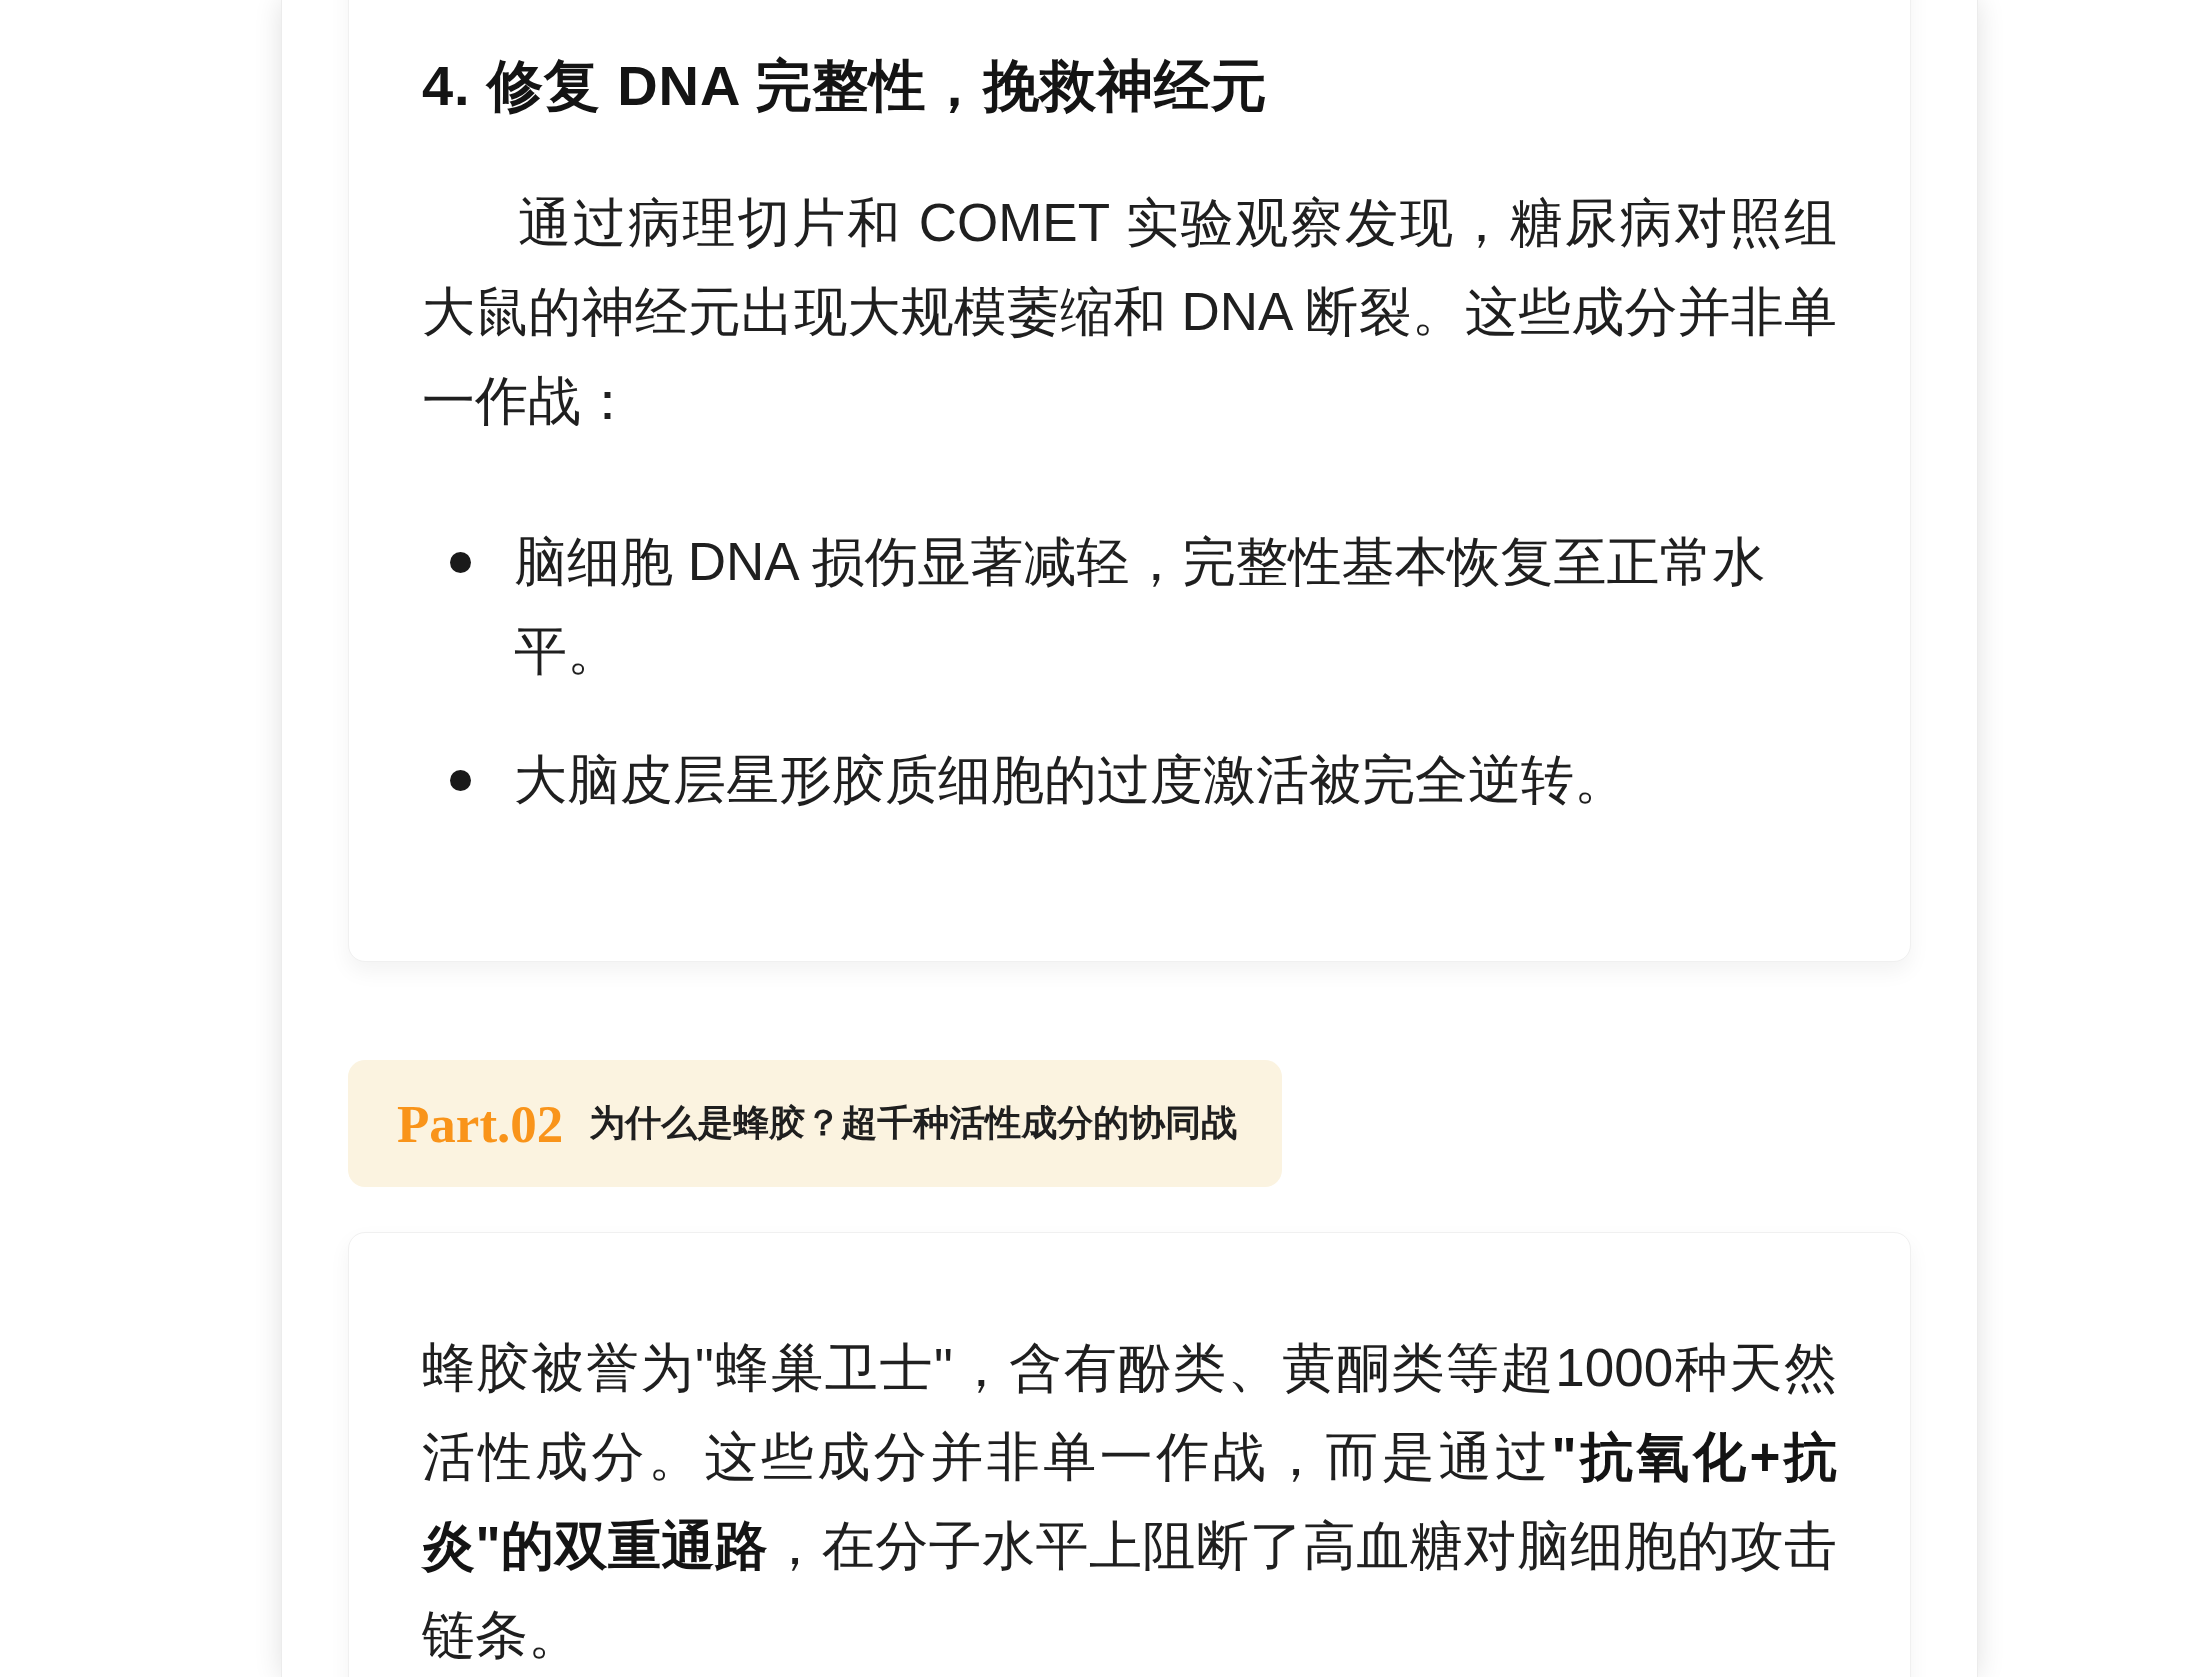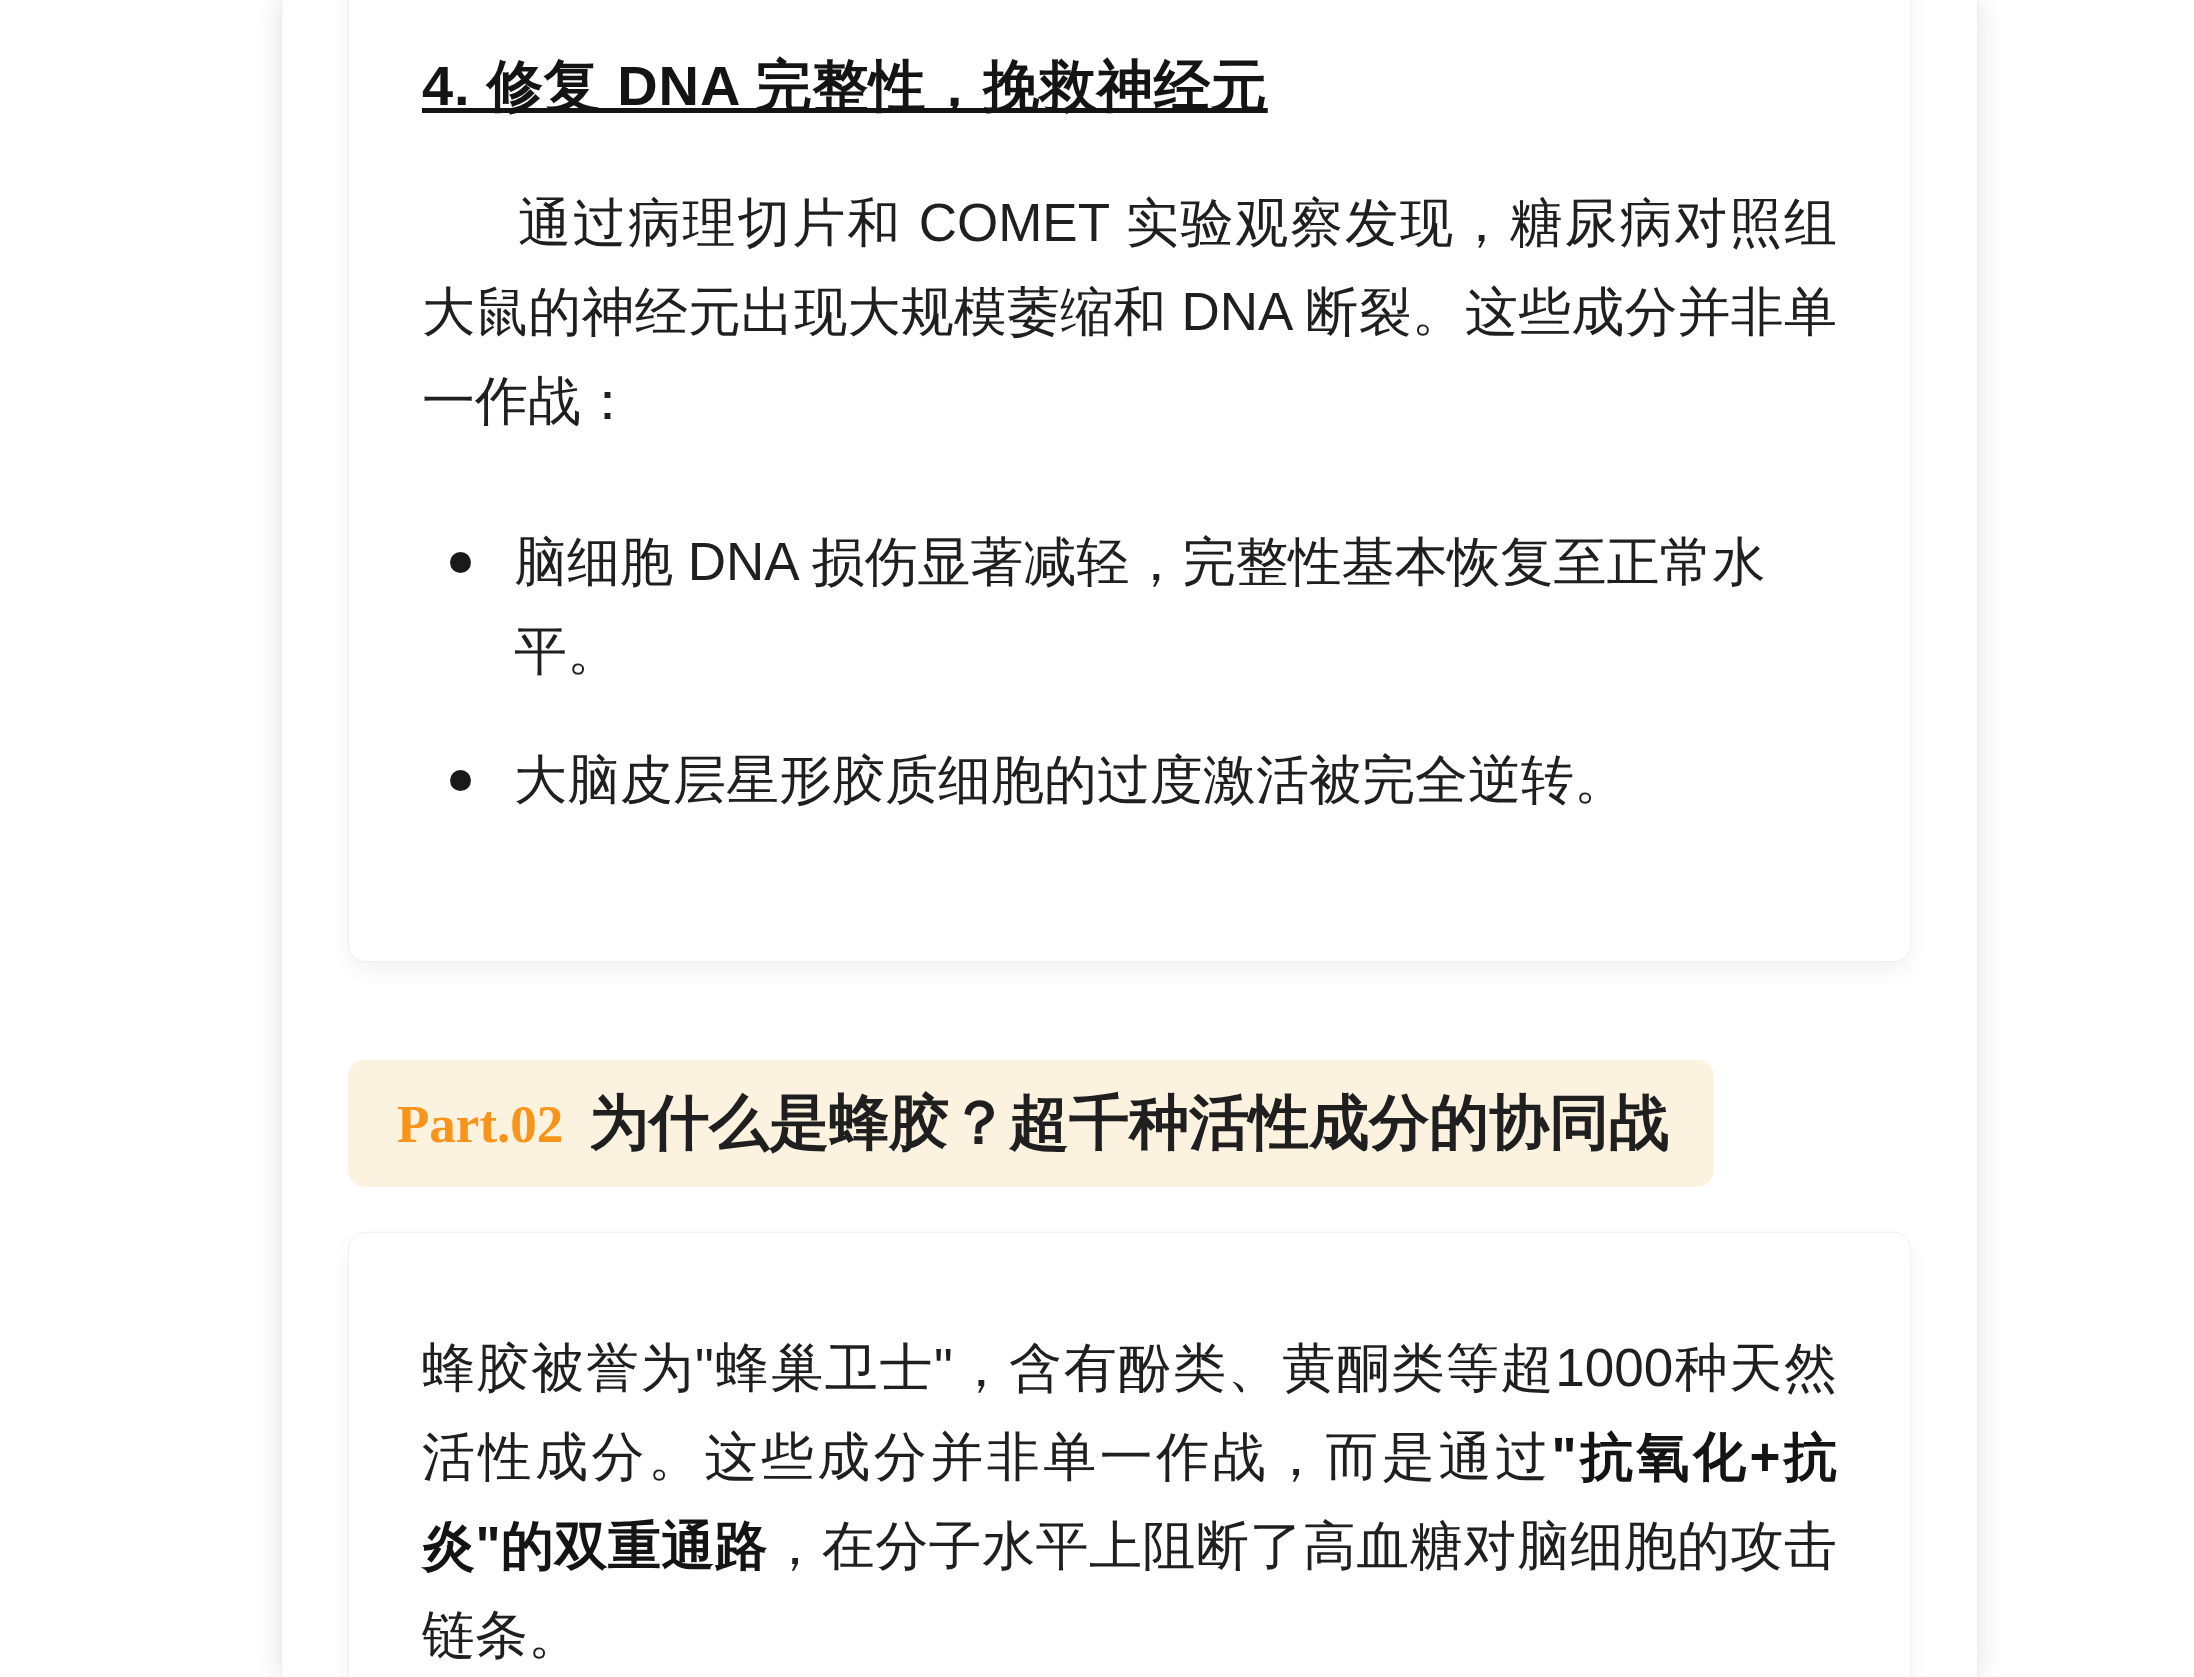--- a/index.html
+++ b/index.html
@@ -31,21 +31,20 @@
   }
   .card-top { margin-top: -38px; padding: 83px 73px 137px; }
   .card-intro { padding: 90px 73px 115px; }
   h3.section-heading {
     margin: 0 0 53px;
     font-size: 56px;
     line-height: 79px;
     font-weight: 700;
     letter-spacing: 0.9px;
     color: #141414;
-    text-decoration: underline;
   }
   .para {
     margin: 0;
     font-size: 53px;
     line-height: 89px;
     text-align: justify;
     color: #1f1f1f;
   }
   .indent { text-indent: 96px; }
   ul.bullets { list-style: none; margin: 72px 0 0; padding: 0; }
@@ -79,21 +78,21 @@
     border-radius: 17px;
     font-family: Liberation Serif, serif;
   }
   .part-label {
     font-size: 53px;
     font-weight: 700;
     color: #F9941A;
     white-space: nowrap;
   }
   .part-title {
-    font-size: 60px;
+    font-size: 36px;
     font-weight: 700;
     color: #1f1f1f;
     white-space: nowrap;
   }
   .para strong { font-weight: 700; color: #141414; }
 </style>
 </head>
 <body>
 
 <div class="column">

